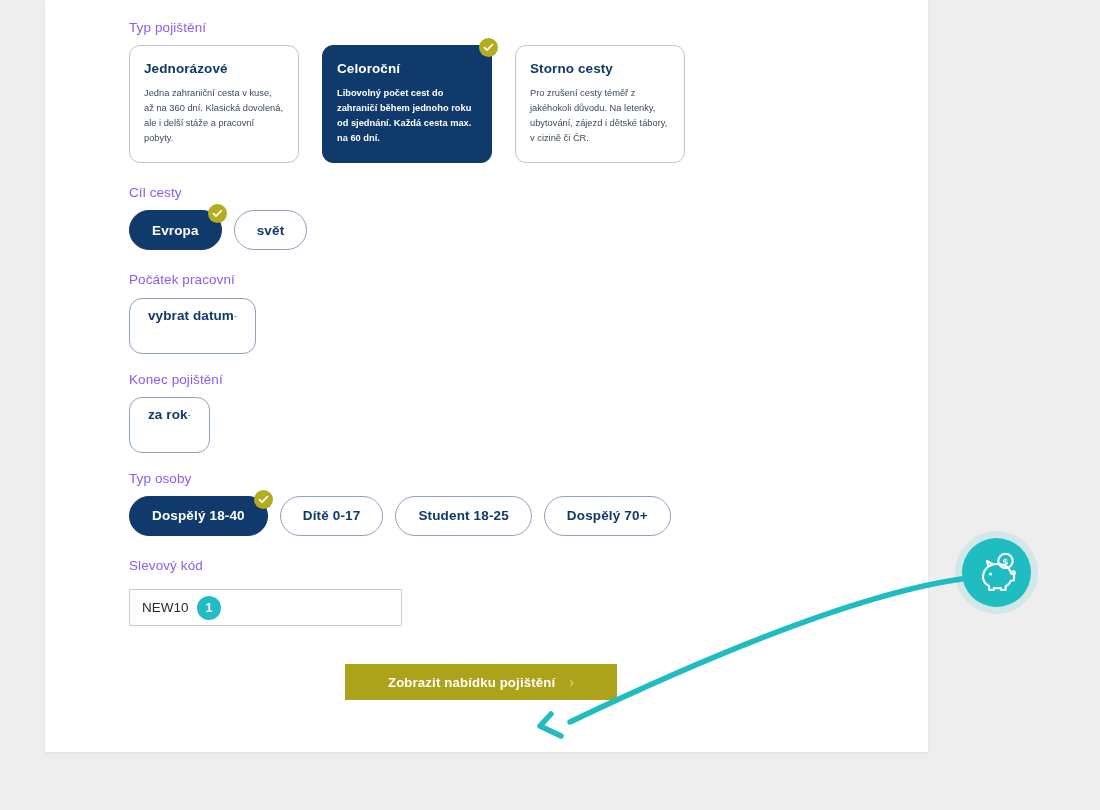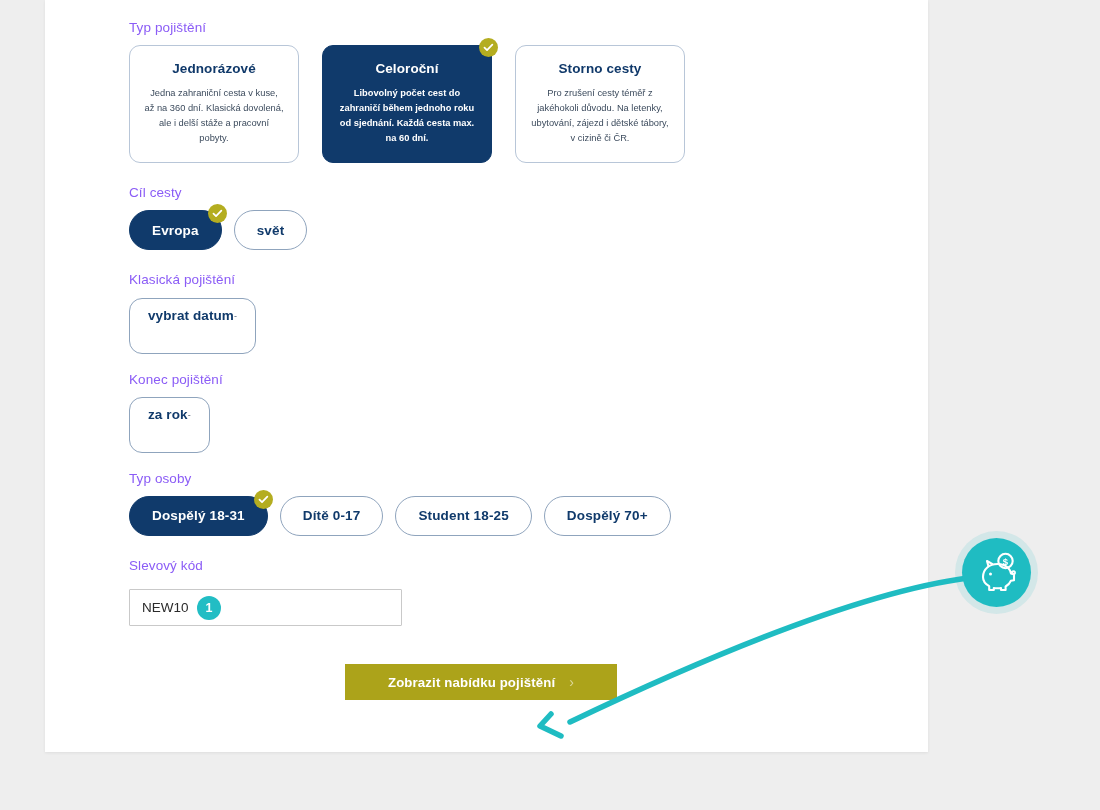--- a/index.html
+++ b/index.html
@@ -52,21 +52,20 @@
   }
   .type-card {
     position: relative;
     width: 170px;
     min-height: 118px;
     box-sizing: border-box;
     border: 1.4px solid #b8c6d8;
     border-radius: 11px;
     background: #ffffff;
     padding: 15px 14px 14px 14px;
-    text-align: center;
   }
   .type-card.selected {
     background: #103a6b;
     border-color: #103a6b;
   }
   .type-card .card-title {
     font-size: 13.5px;
     font-weight: bold;
     color: #10396a;
     margin-bottom: 10px;
@@ -289,21 +288,21 @@
           </div>
           <span>Evropa</span>
         </div>
         <div class="chip">
           <span>svět</span>
         </div>
       </div>
     </div>
 
     <div class="field-group">
-      <div class="field-label">Klasická pojištění</div>
+      <div class="field-label">Počátek pracovní</div>
       <div class="date-row">
         <div class="date-btn">
           <span class="date-main">vybrat datum</span>
           <span class="date-sub">-</span>
         </div>
       </div>
     </div>
 
     <div class="field-group">
       <div class="field-label">Konec pojištění</div>
@@ -318,21 +317,21 @@
 
     <div class="field-group">
       <div class="field-label">Typ osoby</div>
       <div class="chip-row">
         <div class="chip selected">
           <div class="check-badge chip-badge">
             <svg viewBox="0 0 12 12" aria-hidden="true">
                 <path d="M1.6 6.2 L4.4 8.9 L10.2 2.9" fill="none" stroke="#ffffff" stroke-width="1.9" stroke-linecap="round" stroke-linejoin="round"></path>
               </svg>
           </div>
-          <span>Dospělý 18-31</span>
+          <span>Dospělý 18-40</span>
         </div>
         <div class="chip">
           <span>Dítě 0-17</span>
         </div>
         <div class="chip">
           <span>Student 18-25</span>
         </div>
         <div class="chip">
           <span>Dospělý 70+</span>
         </div>

